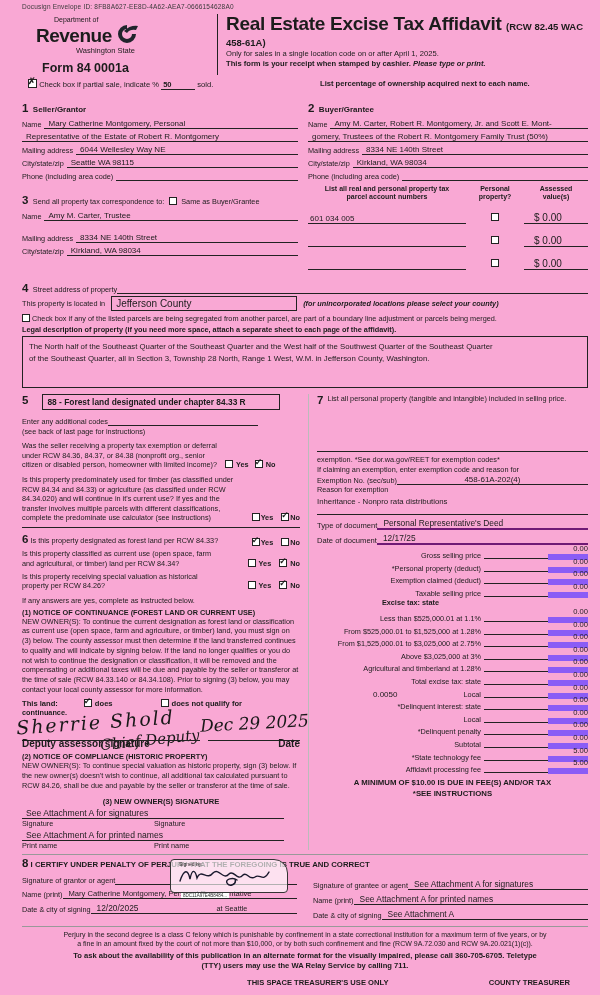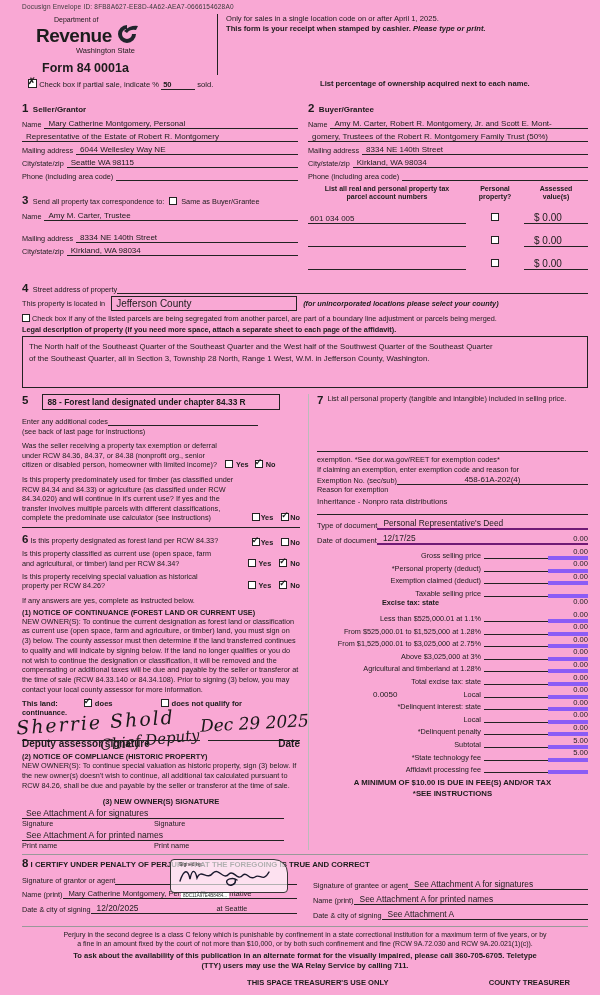--- a/index.html
+++ b/index.html
@@ -123,21 +123,21 @@
   .exval { flex:1; border-bottom:1px solid #222; font-size:8px; text-align:center; }
   .reason { font-size:7.8px; margin-top:2px; }
   .docrow { display:flex; align-items:flex-end; font-size:7.6px; margin-top:3px; }
   .docval { flex:1; border-bottom:2px solid #701a75; font-size:8.4px; padding-left:6px; }
 
   .money { margin-top:3px; }
   .mrow { display:flex; align-items:flex-end; height:12.6px; font-size:7.3px; }
   .mnote { padding-left:56px; margin-right:auto; font-size:8px; }
   .mlabel { margin-left:auto; white-space:nowrap; }
   .mlead { width:64px; border-bottom:1px solid #222; margin:0 0 1px 3px; }
-  .mval { width:40px; text-align:right; border-bottom:4px solid #8b5cf6; font-size:7.6px; padding-bottom:13px; }
+  .mval { width:40px; text-align:right; border-bottom:6px solid #8b5cf6; font-size:7.6px; padding-bottom:1px; }
   .mhdr-row { height:12.6px; font-size:7.3px; font-weight:bold; text-align:center; padding-right:84px; }
   .minimum { font-size:7.8px; font-weight:bold; text-align:center; margin-top:4px; line-height:1.35; }
 
   
   .s8 { margin-top:4px; border-top:1px solid #999; padding-top:2px; }
   .certify { font-size:7.8px; font-weight:bold; }
   .s8cols { display:flex; margin-top:2px; }
   .s8col { flex:1; position:relative; }
   .s8col.left { padding-right:16px; }
   .s8row { display:flex; align-items:flex-end; margin-top:4px; font-size:7.3px; }
@@ -172,20 +172,24 @@
           <svg width="26" height="22" viewBox="0 0 26 22">
               <path d="M13 2 a9 9 0 1 0 9 9 l-4 0 a5 5 0 1 1 -5 -5 z" fill="#20242c"></path>
               <path d="M10 8 q6 -6 14 -5 l-2 4 q-6 -1 -9 3 z" fill="#20242c"></path>
             </svg>
         </span>
       </div>
       <div class="wa-state">Washington State</div>
       <div class="form-no">Form 84 0001a</div>
     </div>
     <div class="hdr-right">
+      <div class="title-row">
+        <span class="title">Real Estate Excise Tax Affidavit</span>
+        <span class="title-rcw">(RCW 82.45 WAC 458-61A)</span>
+      </div>
       <div class="hnote">Only for sales in a single location code on or after April 1, 2025.</div>
       <div class="hnote b"><span>This form is your receipt when stamped by cashier.</span> <span class="it">Please type or print.</span></div>
     </div>
   </div>
 
   <div class="partial-row">
     <div class="partial-left">
       <span class="cb big"><span class="mk">✗</span></span>
       <span>Check box if partial sale, indicate %</span>
       <span class="uline pct-val">50</span>

